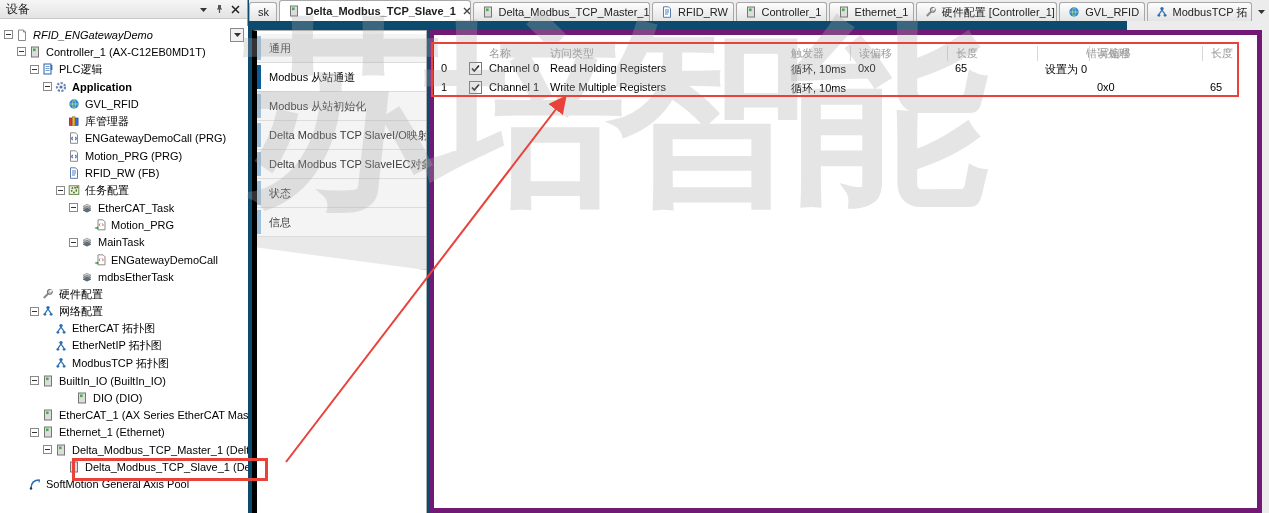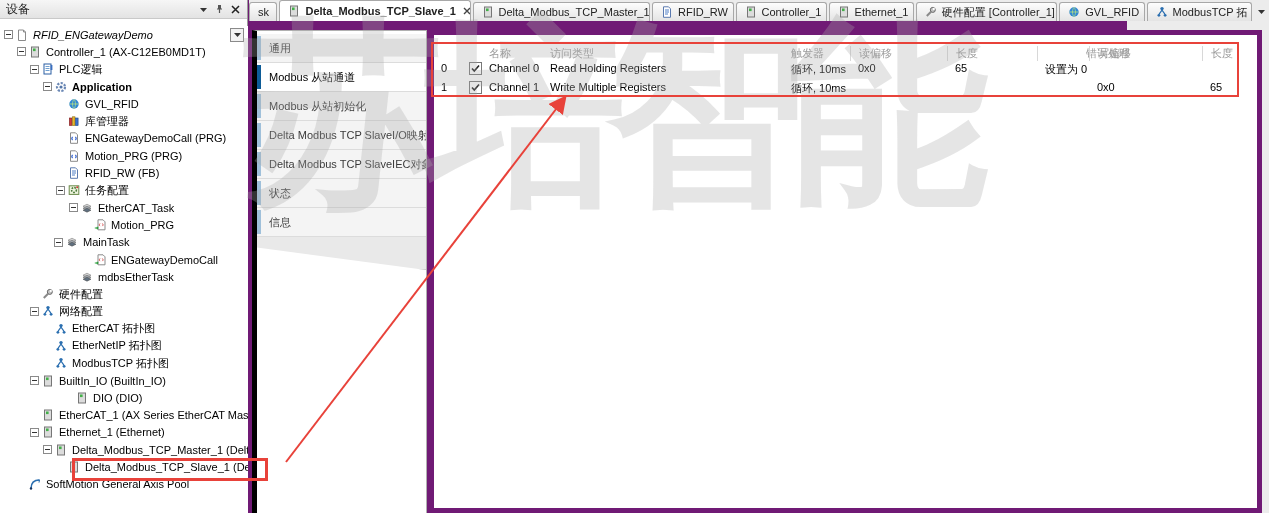--- a/index.html
+++ b/index.html
@@ -1,18 +1,18 @@
 <!DOCTYPE html>
 <html><head>
 <meta charset="utf-8">
 <style>
   * { margin:0; padding:0; box-sizing:border-box; }
   html,body { width:1269px; height:513px; overflow:hidden; }
   body { font-family:"Liberation Sans","DejaVu Sans",sans-serif; font-size:11px; color:#1a1a1a; background:#ececec; }
-  #root { position:relative; width:1127px; height:513px; background:#701a75; }
+  #root { position:relative; width:1127px; height:513px; background:#0c4a6e; }
 
   
   #devices-panel { position:absolute; left:0; top:0; width:248px; height:513px; background:#fff; border-right:1px solid #9a9a9a; }
   #devices-header { height:19px; background:linear-gradient(#f6f6f6,#e3e3e3); border-bottom:1px solid #c9c9c9; display:flex; align-items:center; padding:0 4px 0 6px; }
   #devices-header .title { flex:1; font-size:12px; color:#222; }
   .winbtn { width:16px; height:15px; display:flex; align-items:center; justify-content:center; color:#333; cursor:default; }
   #tree { position:absolute; left:0; top:26px; width:248px; bottom:0; overflow:hidden; background:#fff; }
   .trow { height:17.3px; display:flex; align-items:center; white-space:nowrap; overflow:hidden; }
   .trow .exp { width:9px; height:9px; min-width:9px; border:1px solid #8a8a8a; background:#fff; position:relative; margin-right:3px; }
   .trow .exp::before { content:""; position:absolute; left:1px; right:1px; top:3px; border-top:1px solid #333; }
@@ -204,21 +204,21 @@
           <span class="exp sp"></span>
           <span class="ticon">
             <svg viewBox="0 0 12 12">
               <path d="M4 .8h5l2 2v8h-7z" fill="#fff" stroke="#8a8a8a"></path>
               <path d="M6 4.5c-.8.8-.8 1.8 0 2.6M8.4 4.5c.8.8.8 1.8 0 2.6" stroke="#cf3a3a" fill="none" stroke-width=".9"></path>
               <path d="M.8 9h3.4M4.2 9L2.8 7.8M4.2 9L2.8 10.2" stroke="#2f9f3f" stroke-width="1.1" fill="none"></path>
             </svg>
           </span>
           <span class="tlabel">Motion_PRG</span>
         </div>
-        <div class="trow" style="padding-left: 54px;">
+        <div class="trow" style="padding-left: 69px;">
           <span class="exp"></span>
           <span class="ticon">
             <svg viewBox="0 0 12 12">
               <path d="M2 4.2l4-2 4 2-4 2z" fill="#d8d8d8" stroke="#666" stroke-width=".5"></path>
               <path d="M2 6.2l4-2 4 2-4 2z" fill="#a2a8ae" stroke="#555" stroke-width=".5"></path>
               <path d="M2 8.2l4-2 4 2-4 2z" fill="#5f6f7f" stroke="#444" stroke-width=".5"></path>
             </svg>
           </span>
           <span class="tlabel">MainTask</span>
         </div>

